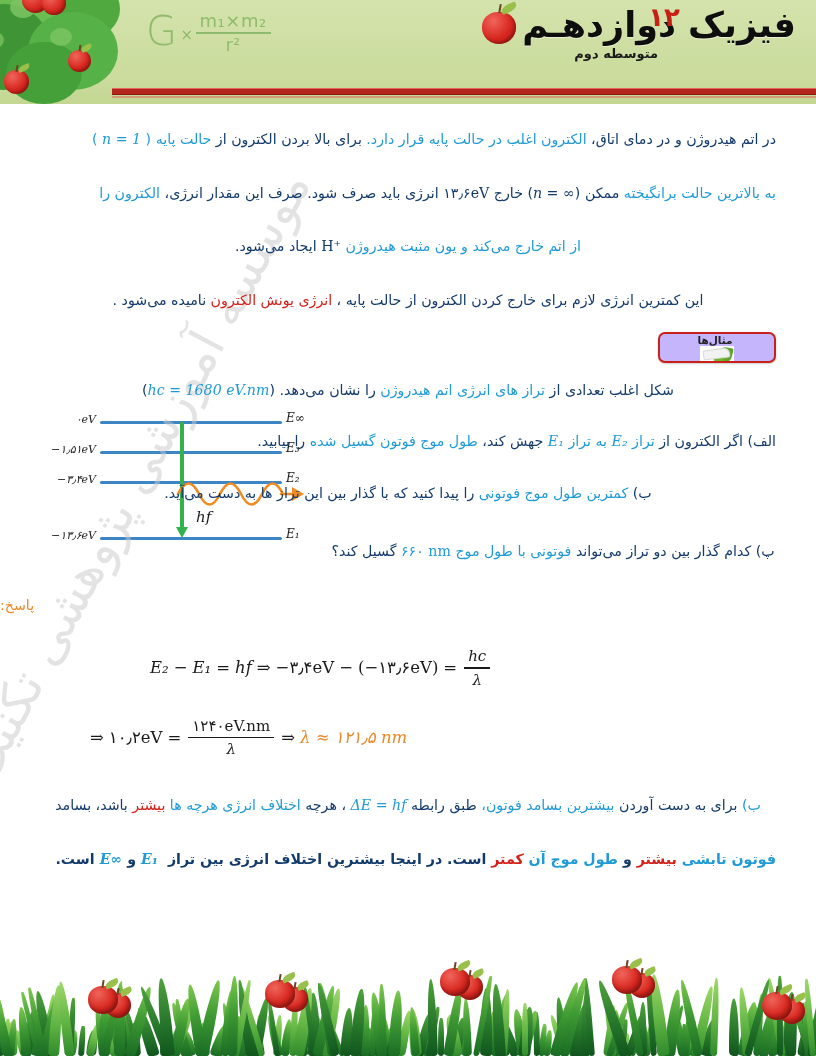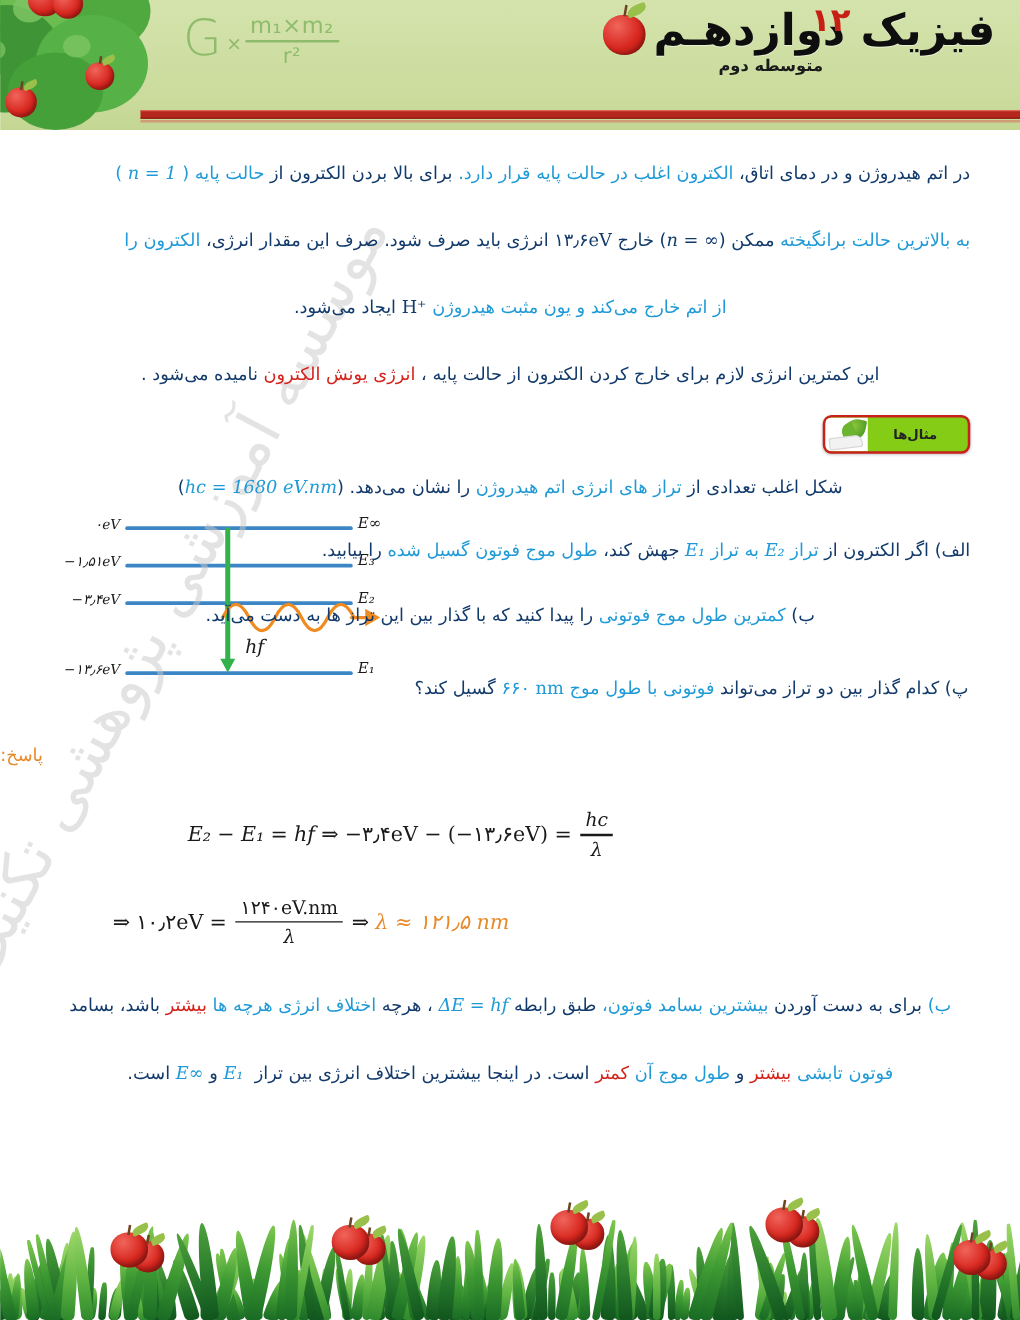--- a/index.html
+++ b/index.html
@@ -211,25 +211,26 @@
   .mathi.blue { color: #1f9ad6; }
   .mathi.upr { font-style: normal; }
 
   
   .examples-box {
     position: absolute;
     right: 40px; top: 228px;
     width: 114px; height: 27px;
     border: 2.5px solid #c8201a;
     border-radius: 7px;
-    background: #84cc16;
+    background: #c4b5fd;
     display: flex;
     align-items: center;
     overflow: hidden;
     box-shadow: 0 1px 2px rgba(0,0,0,.2);
+    flex-direction: column;
   }
   .examples-label {
     flex: 1;
     text-align: center;
     font-size: 10.5px;
     font-weight: bold;
     color: #222;
     padding-right: 4px;
   }
   .examples-deco {
@@ -475,21 +476,21 @@
       <span class="den">λ</span>
     </span>
     <span>⇒</span>
     <span class="eq-result">λ ≈ ۱۲۱٫۵ nm</span>
   </div>
 
   <p class="para" style="margin-top:34px; text-align:center;">
     <span class="hl">ب)</span><span> برای به دست آوردن </span><span class="hl">بیشترین بسامد فوتون،</span><span> طبق رابطه </span><span class="mathi blue">ΔE = hf</span><span> ، هرچه </span><span class="hl">اختلاف انرژی هرچه ها</span><span class="hlr"> بیشتر</span><span> باشد، بسامد</span>
   </p>
 
-  <p class="para" style="margin-top:26px; text-align:center;">
+  <p class="para" style="margin-top:26px; text-align:right;font-weight:bold;">
     <span class="hl">فوتون تابشی</span><span class="hlr"> بیشتر</span><span> و </span><span class="hl">طول موج آن</span><span class="hlr"> کمتر</span><span> است. در اینجا بیشترین اختلاف انرژی بین تراز </span>&nbsp;<span class="mathi blue">E₁</span><span> و </span><span class="mathi blue">E∞</span><span> است.</span>
   </p>
 </div>
 
 <div class="diagram">
 
   <div class="lvl-e" style="top:8px;">۰eV</div>
   <div class="lvl" style="top:16px;"></div>
   <div class="lvl-n" style="top:6px;">E∞</div>
 

